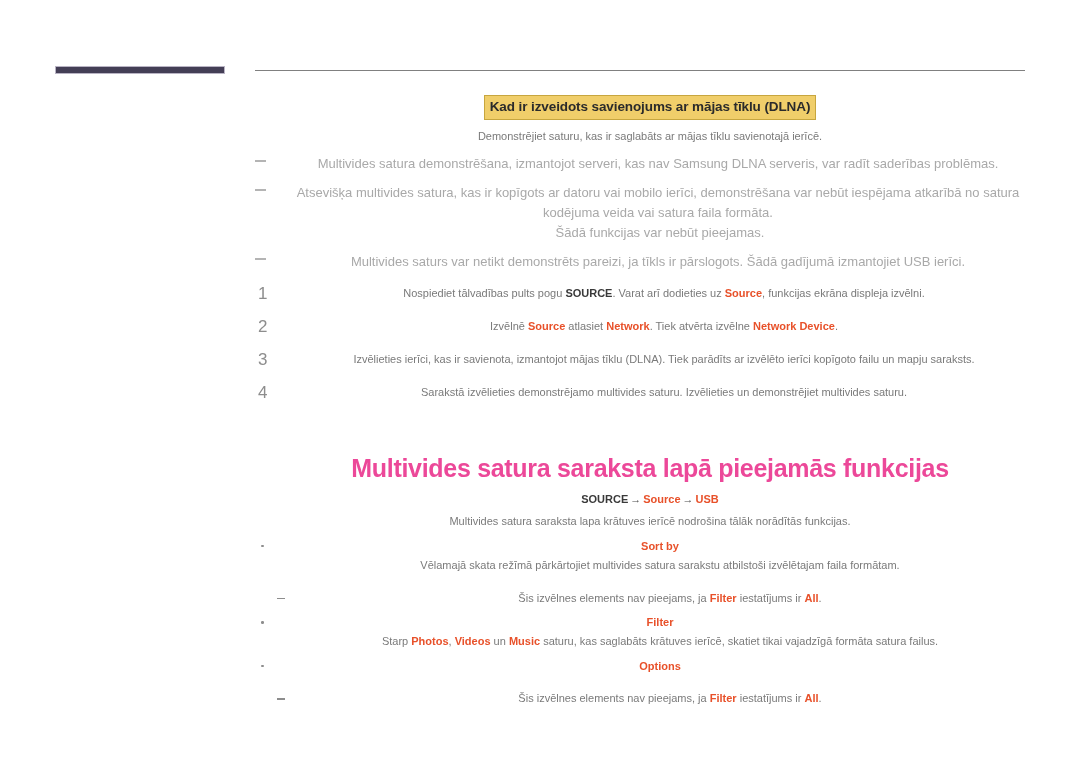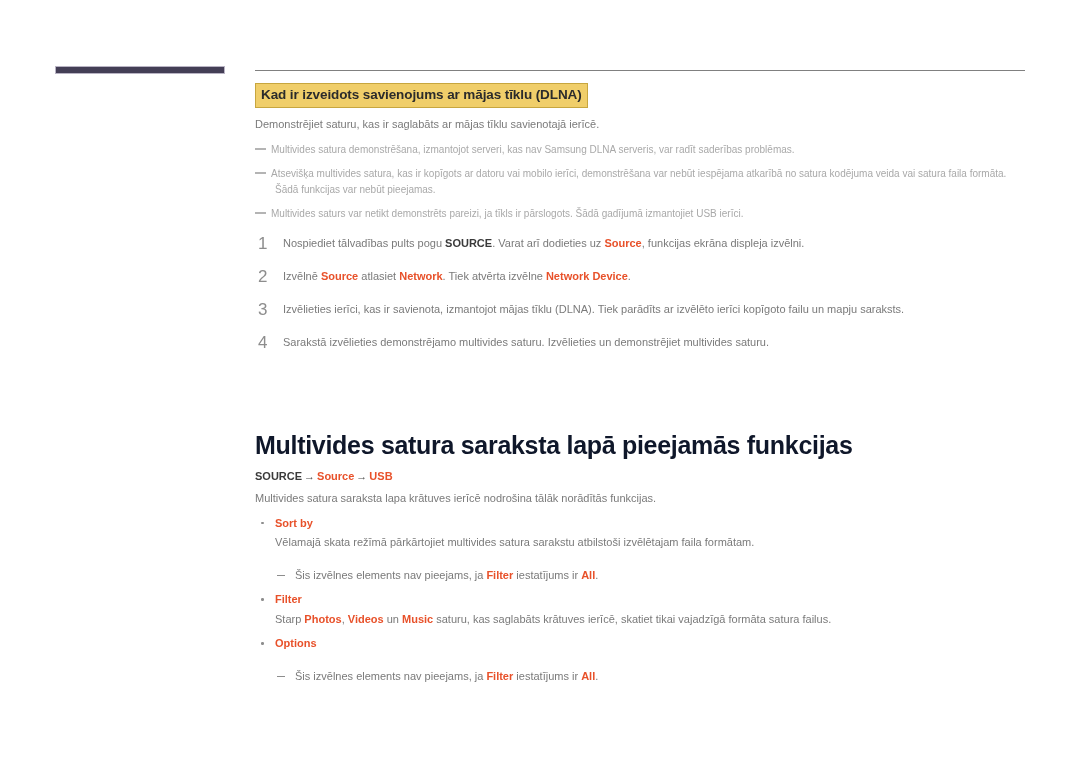--- a/index.html
+++ b/index.html
@@ -39,22 +39,23 @@
     top: 70px;
     width: 770px;
     height: 1px;
     background: #808080;
   }
 
   
   .content {
     position: absolute;
     left: 255px;
-    top: 78px;
+    top: 90px;
     width: 790px;
+    text-align: center;
   }
 
   
   .hl-heading {
     display: inline-block;
     background: #f0ce6a;
     border: 1px solid #c7a63f;
     color: #2b2b2b;
     font-size: 13.5px;
     font-weight: bold;
@@ -71,21 +72,21 @@
     color: #7a7a7a;
     line-height: 1.5;
     margin: 8px 0 0 0;
   }
 
   
   .note {
     position: relative;
     padding-left: 16px;
     margin-top: 9px;
-    font-size: 10px;
+    font-size: 13px;
     line-height: 1.55;
     color: #a9a9a9;
   }
   .note .dash-mark {
     position: absolute;
     left: 0;
     top: 6px;
     width: 11px;
     height: 2px;
     background: #b4b4b4;
@@ -123,25 +124,25 @@
     font-weight: bold;
   }
 
   
   .b { font-weight: bold; color: #3a3a3a; }
   .o { color: #e8512a; font-weight: bold; }
   .arrow { color: #4a4a4a; font-weight: normal; padding: 0 2px; }
 
   
   .chapter-title {
-    color: #0f172a;
+    color: #ec4899;
     font-size: 25px;
     font-weight: bold;
     letter-spacing: -0.3px;
-    margin: 80px 0 0 0;
+    margin: 52px 0 0 0;
     line-height: 1.2;
   }
 
   
   .breadcrumb {
     margin-top: 10px;
     font-size: 11px;
     font-weight: bold;
     color: #2b2b2b;
   }

